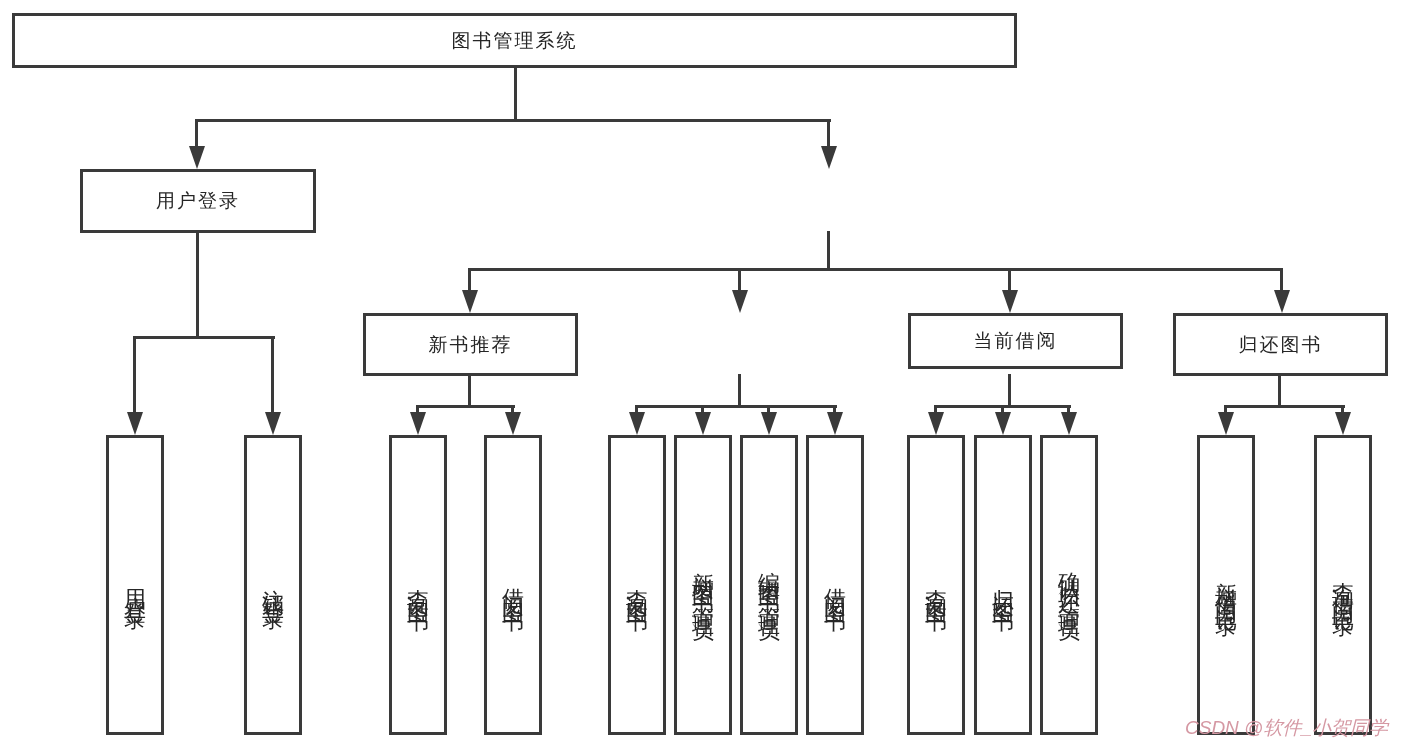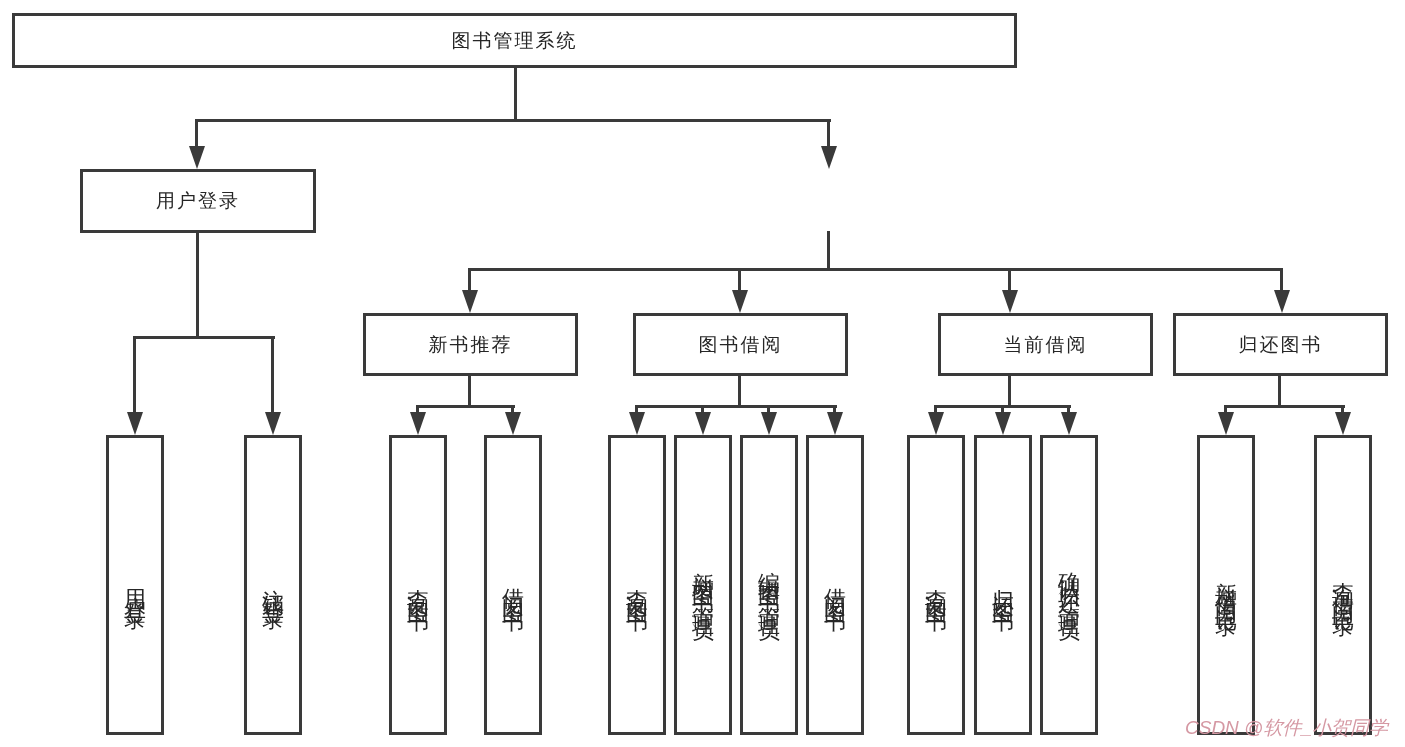--- a/index.html
+++ b/index.html
@@ -82,22 +82,21 @@
   <div class="vline" style="left:468px;top:268px;height:24px;"></div>
   <div class="tri" style="left:462px;top:290px;"></div>
   <div class="vline" style="left:738px;top:268px;height:24px;"></div>
   <div class="tri" style="left:732px;top:290px;"></div>
   <div class="vline" style="left:1008px;top:268px;height:24px;"></div>
   <div class="tri" style="left:1002px;top:290px;"></div>
   <div class="vline" style="left:1280px;top:268px;height:24px;"></div>
   <div class="tri" style="left:1274px;top:290px;"></div>
 
   <div class="box hbox" style="left:363px;top:313px;width:215px;height:63px;">新书推荐</div>
-  <div class="box hbox" style="left:633px;top:313px;width:215px;height:63px;">图书借阅</div>
-  <div class="box hbox" style="left:938px;top:313px;width:215px;height:63px;">当前借阅</div>
+  <div class="box hbox" style="left:908px;top:313px;width:215px;height:56px;">当前借阅</div>
   <div class="box hbox" style="left:1173px;top:313px;width:215px;height:63px;">归还图书</div>
 
   <div class="vline" style="left:468px;top:374px;height:34px;"></div>
   <div class="hline" style="left:416px;top:405px;width:99px;"></div>
   <div class="vline" style="left:416px;top:405px;height:9px;"></div>
   <div class="tri" style="left:410px;top:412px;"></div>
   <div class="vline" style="left:511px;top:405px;height:9px;"></div>
   <div class="tri" style="left:505px;top:412px;"></div>
 
   <div class="vline" style="left:738px;top:374px;height:34px;"></div>

